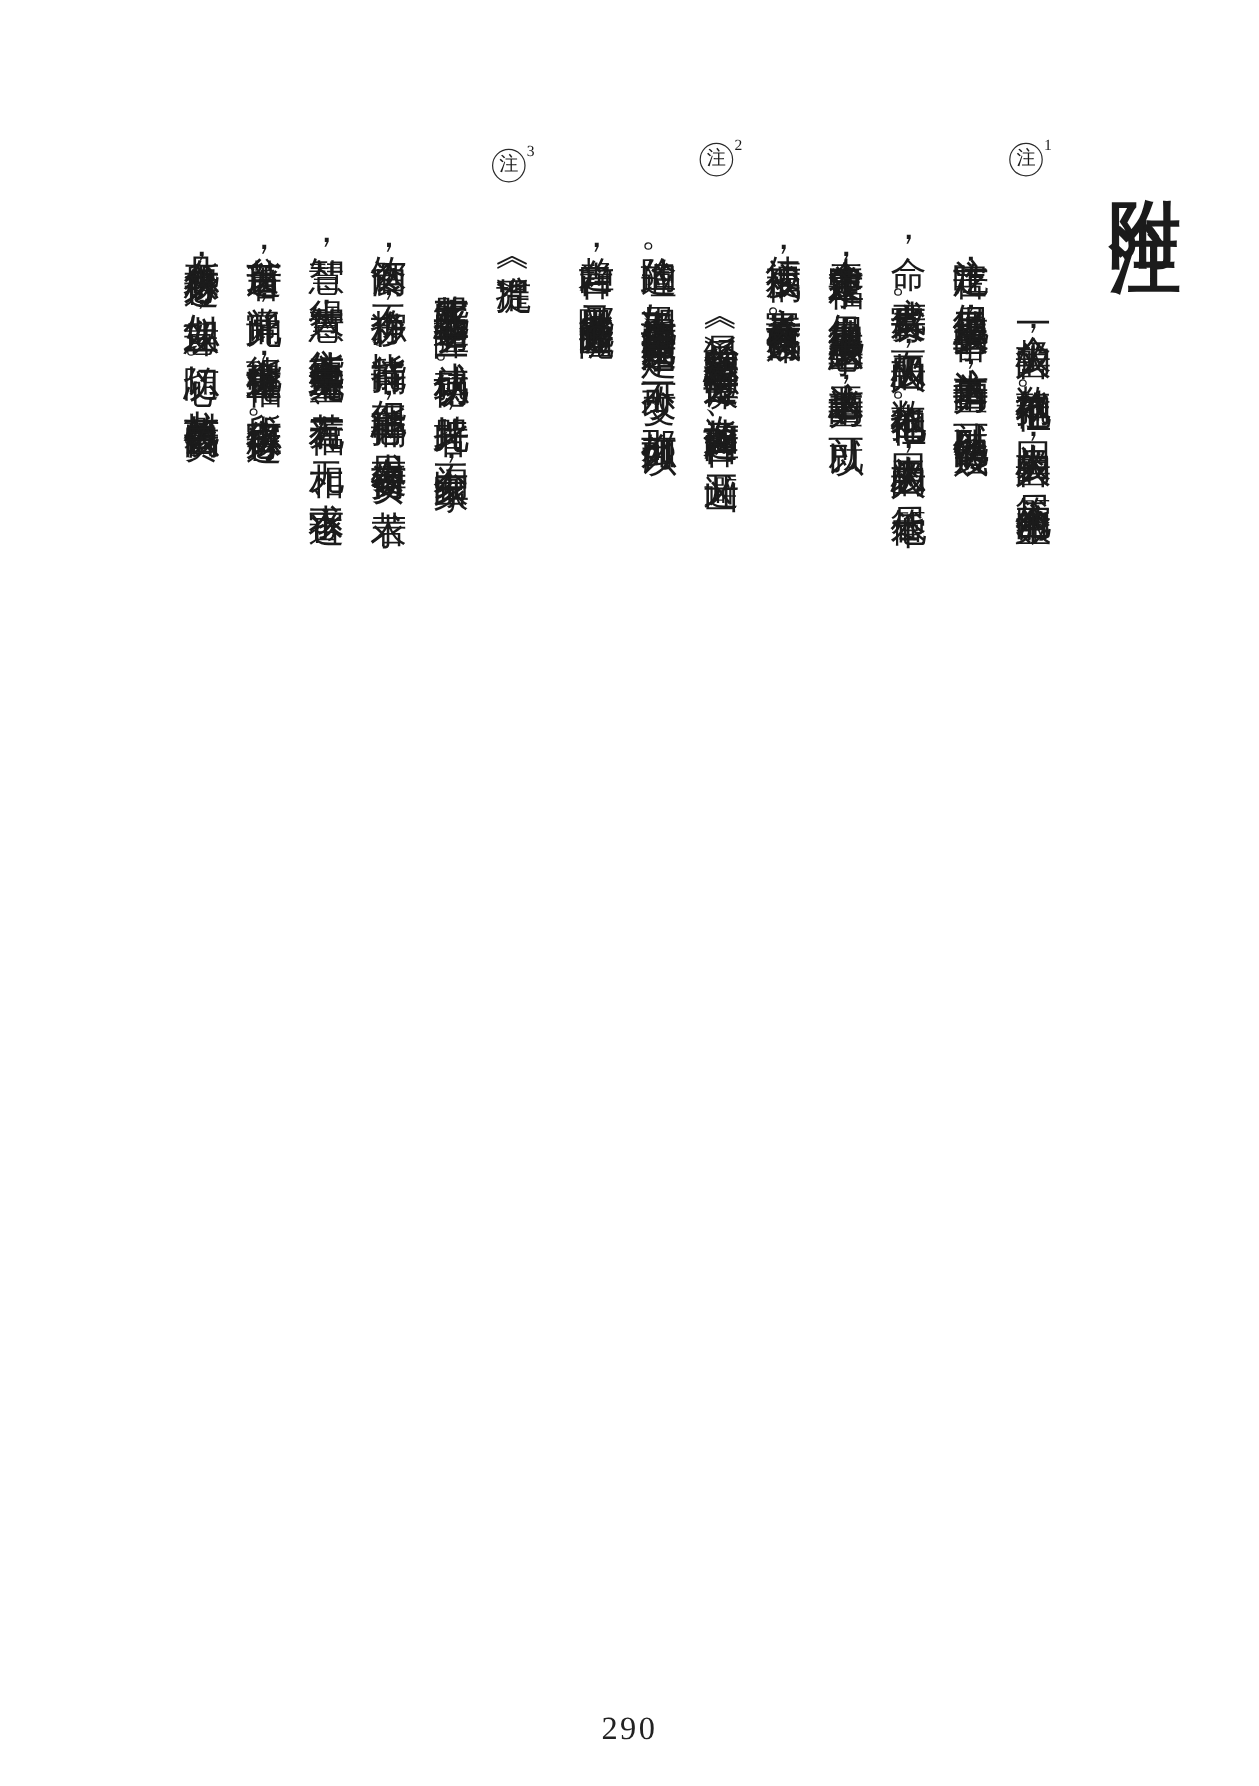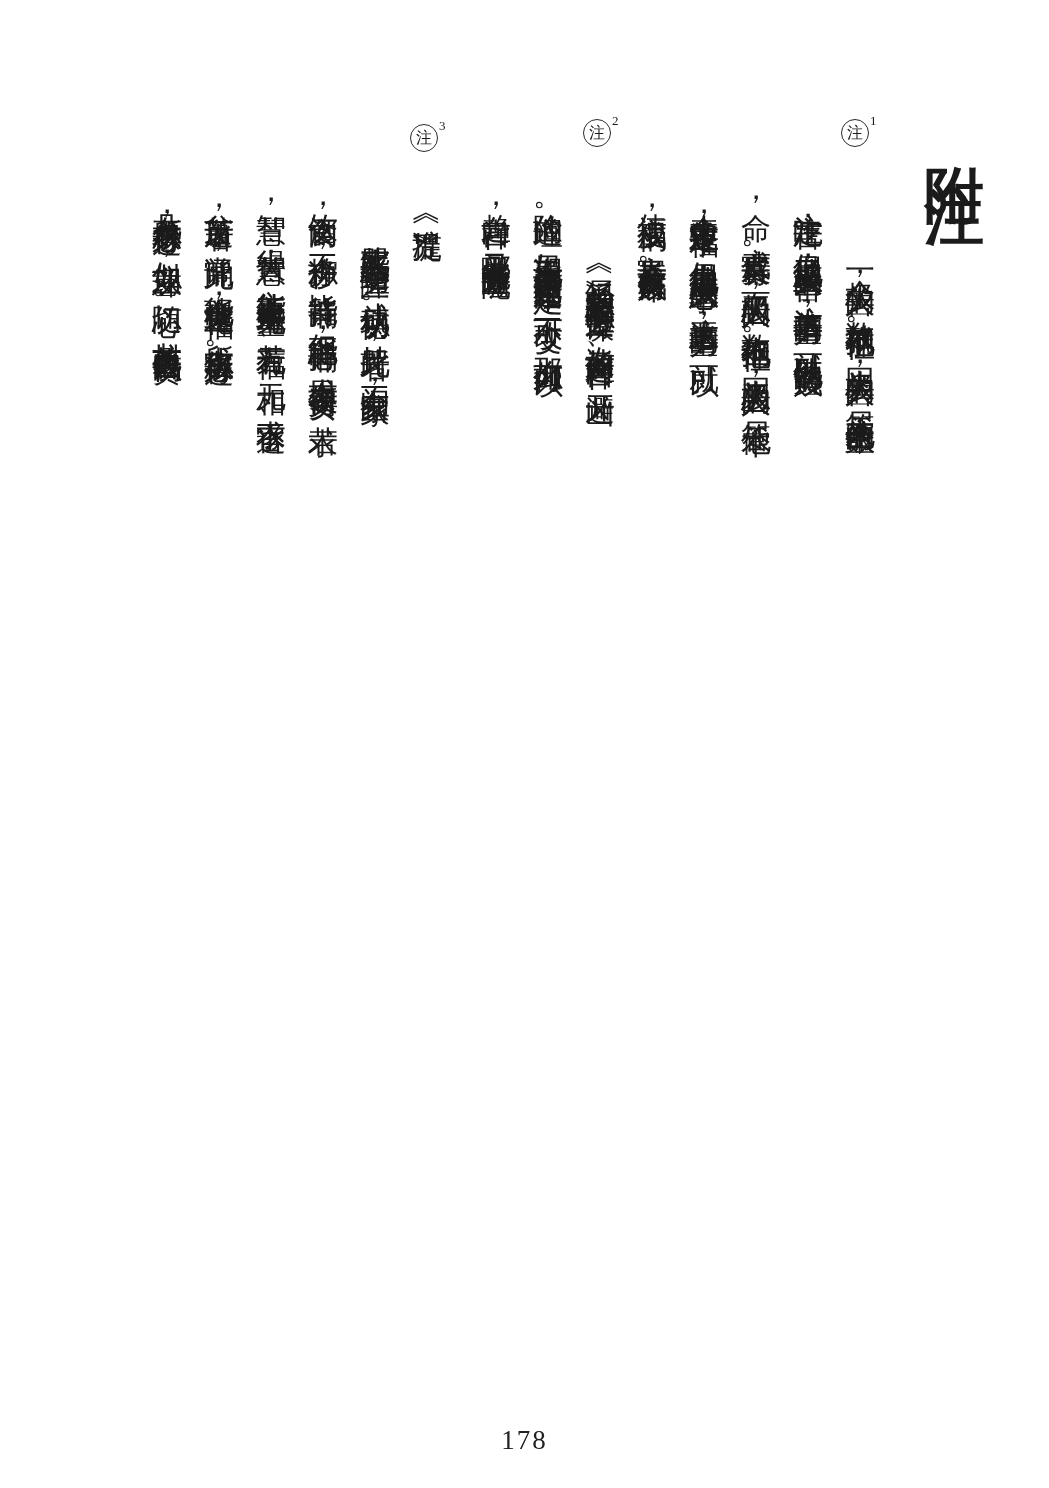--- a/index.html
+++ b/index.html
@@ -119,15 +119,15 @@
 
   <section class="note" style="right:596px; width:316px;">
     <p class="col indh">《准提咒》</p>
     <p class="col ind1">此咒能灭十恶五逆一切罪障，成就一切功德。持此咒者，不问在家出家，</p>
     <p class="col">饮酒食肉，不拣净秽，皆能持诵。但能至心持诵，求男女者便得男女；若求</p>
     <p class="col">智慧，得大智慧；亦能使短命众生增寿无量；若有无福、无相、求官不遂、</p>
     <p class="col">贫苦所逼者，常诵此咒，能令现世得轮王福，所求官位必得称遂。</p>
     <p class="col">凡有所求必得称遂，似如意珠，一切随心。龙树菩萨曾以偈赞曰：</p>
   </section>
 
-  <div class="page-number">178</div>
+  <div class="page-number">290</div>
 
 </div>
 
 </body></html>

